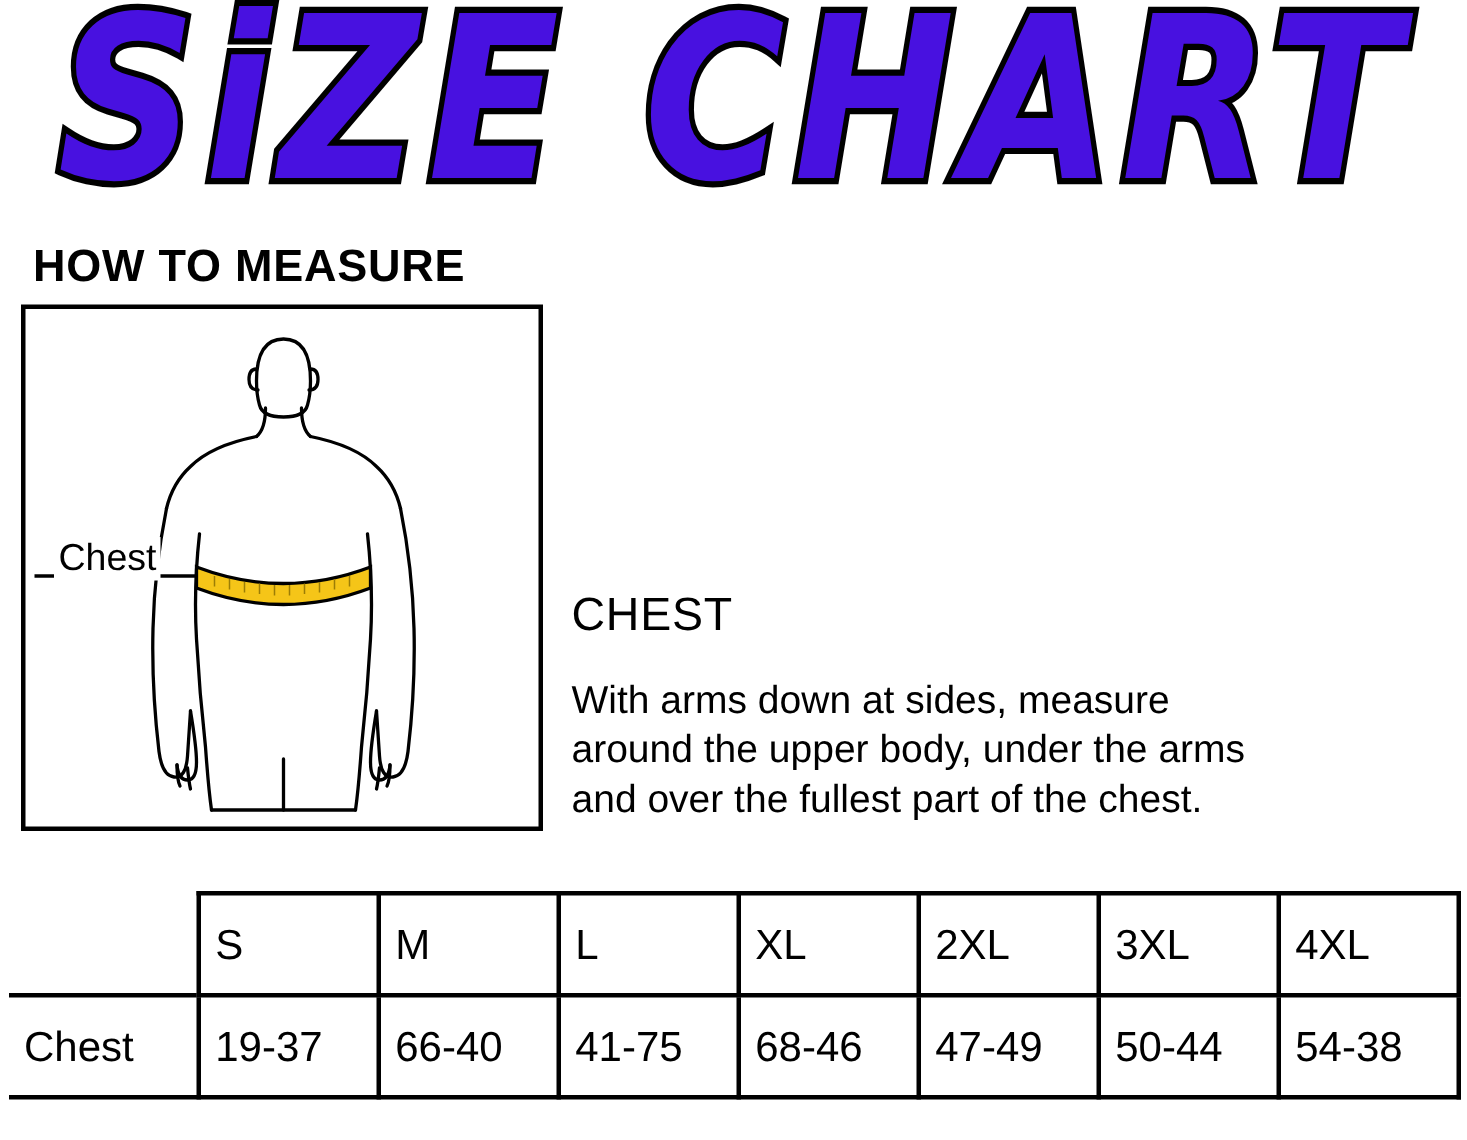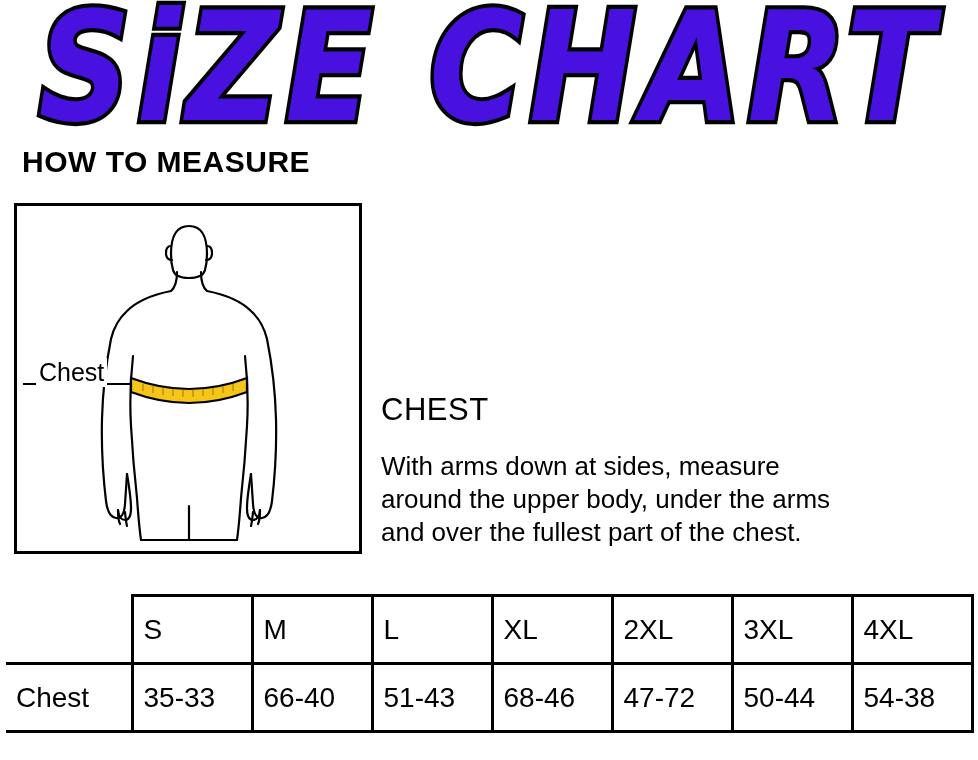--- a/index.html
+++ b/index.html
@@ -38,21 +38,21 @@
     text-stroke: 7px #000000;
     white-space: nowrap;
     transform: scaleY(1.18);
     transform-origin: 50% 50%;
   }
 
   
   #how-to-measure {
     position: absolute;
     left: 22px;
-    top: 145px;
+    top: 161px;
     font-family: "Liberation Sans", sans-serif;
     font-size: 30px;
     font-weight: bold;
     letter-spacing: 0.5px;
     color: #000;
   }
 
   
   #figure-box {
     position: absolute;
@@ -198,22 +198,22 @@
       <td class="bordered col-data">S</td>
       <td class="bordered col-data">M</td>
       <td class="bordered col-data">L</td>
       <td class="bordered col-data">XL</td>
       <td class="bordered col-data">2XL</td>
       <td class="bordered col-data">3XL</td>
       <td class="bordered col-data">4XL</td>
     </tr>
     <tr>
       <td class="rowlabel col-label">Chest</td>
-      <td class="bordered col-data">35-33</td>
+      <td class="bordered col-data">19-37</td>
       <td class="bordered col-data">66-40</td>
-      <td class="bordered col-data">51-43</td>
+      <td class="bordered col-data">41-75</td>
       <td class="bordered col-data">68-46</td>
-      <td class="bordered col-data">47-72</td>
+      <td class="bordered col-data">47-49</td>
       <td class="bordered col-data">50-44</td>
       <td class="bordered col-data">54-38</td>
     </tr>
   </tbody>
 </table>
 
 </body></html>

